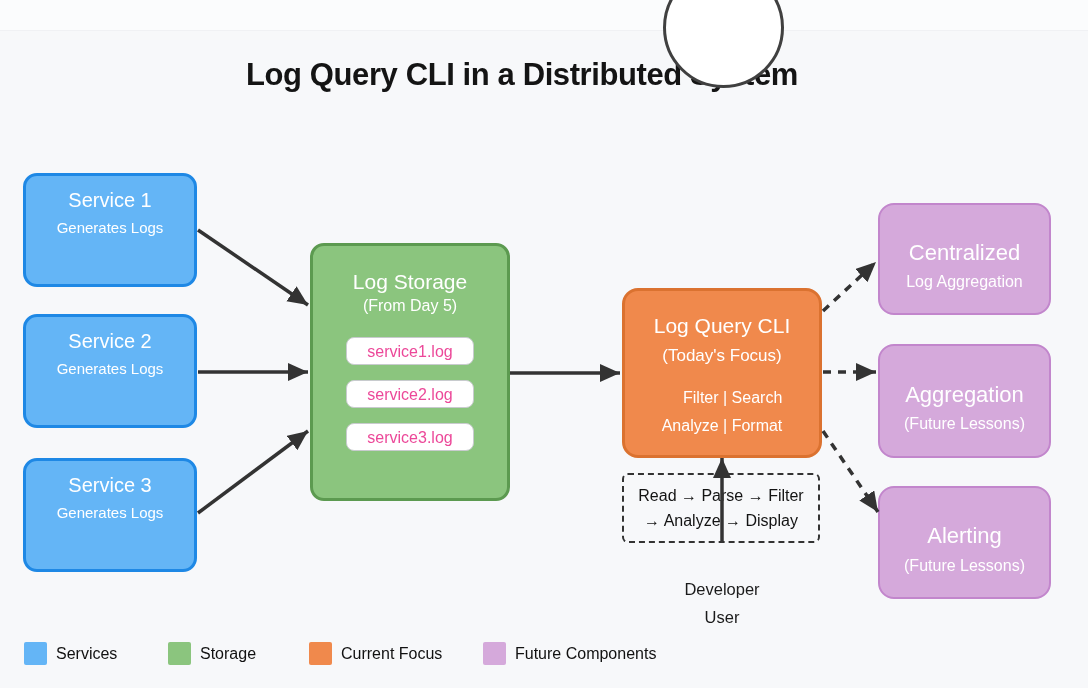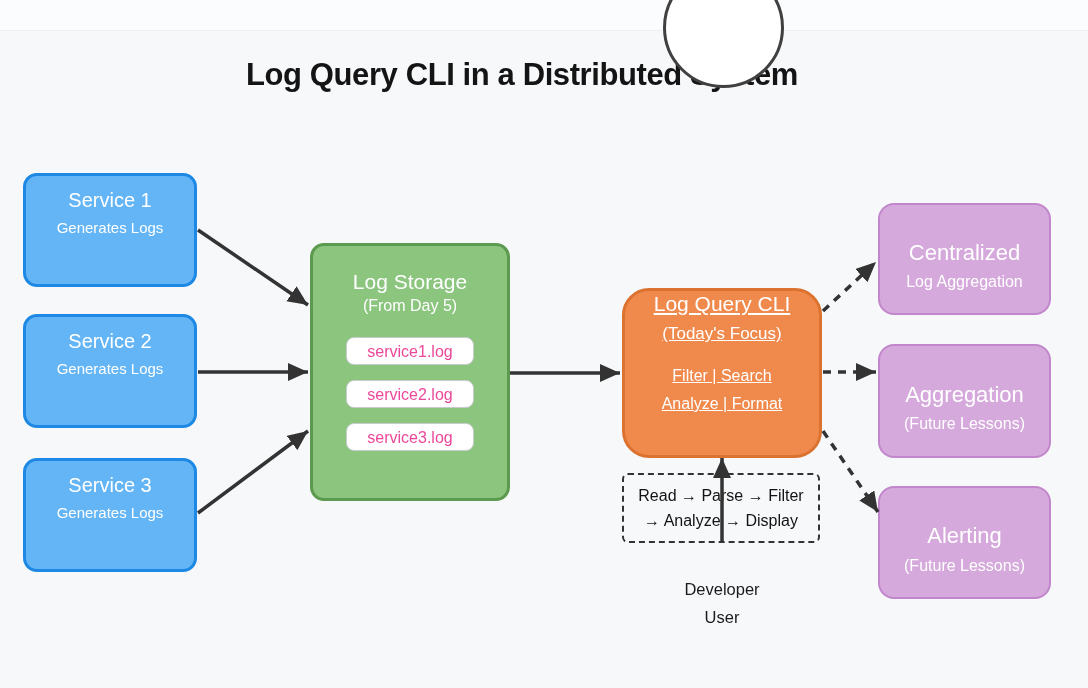--- a/index.html
+++ b/index.html
@@ -26,25 +26,25 @@
   .svc{width:174px;height:114px;border:3px solid #1E88E5;border-radius:14px;
     justify-content:flex-start;padding-top:12px;gap:4px;}
   .storage{left:310px;top:243px;width:200px;height:258px;border:3px solid #5C9A50;
     border-radius:14px;padding-top:23px;}
   .storage .t{font-size:21px;}
   .storage .s{font-size:16px;}
   .files{display:flex;flex-direction:column;gap:15px;margin-top:19px;align-items:center;}
   .pill{width:128px;height:28px;background:#fff;border:1.5px solid #C8CBCE;
     border-radius:8px;color:#ec4899;font-size:16px;line-height:27px;box-sizing:border-box;}
   .cli{left:622px;top:288px;width:200px;height:170px;border:3px solid #DB7230;
-    border-radius:27px;text-decoration:underline;}
+    border-radius:16px;padding-top:22px;}
   .cli .t{font-size:21px;}
   .cli .s{font-size:17px;margin-top:5px;text-align:right;}
   .cli .f{font-size:16px;line-height:1.75;}
-  .cli .flines{margin-top:16px;}
+  .cli .flines{margin-top:16px;text-align:right;}
   .future{width:173px;border:2.5px solid #C286CC;border-radius:16px;
     justify-content:center;padding-top:14px;gap:5px;}
   .future .t{font-size:22px;}
   .future .s{font-size:16px;}
   .pipeline{
     position:absolute;left:622px;top:473px;width:198px;height:70px;box-sizing:border-box;
     border:2px dashed #333;border-radius:6px;z-index:2;display:flex;flex-direction:column;
     justify-content:center;text-align:center;color:#131313;font-size:16px;line-height:25px;
   }
   .user-label{
@@ -132,13 +132,31 @@
       <line x1="198" y1="372" x2="308" y2="372" marker-end="url(#ah)"></line>
       <line x1="198" y1="513" x2="308" y2="431" marker-end="url(#ah)"></line>
       <line x1="510" y1="373" x2="620" y2="373" marker-end="url(#ah)"></line>
       <line x1="823" y1="311" x2="876" y2="262" marker-end="url(#ah)" stroke-dasharray="8 7"></line>
       <line x1="823" y1="372" x2="876" y2="372" marker-end="url(#ah)" stroke-dasharray="8 7"></line>
       <line x1="823" y1="431" x2="878" y2="512" marker-end="url(#ah)" stroke-dasharray="8 7"></line>
       <line x1="722" y1="543" x2="722" y2="458" marker-end="url(#ah)"></line>
     </g>
   </svg>
 
+  <div class="legend">
+    <div class="legend-item" style="left:24px;">
+      <div class="swatch" style="background-color: rgb(100, 181, 246);"></div>
+      <div class="legend-label">Services</div>
+    </div>
+    <div class="legend-item" style="left:168px;">
+      <div class="swatch" style="background-color: rgb(139, 197, 126);"></div>
+      <div class="legend-label">Storage</div>
+    </div>
+    <div class="legend-item" style="left:309px;">
+      <div class="swatch" style="background-color: rgb(240, 137, 76);"></div>
+      <div class="legend-label">Current Focus</div>
+    </div>
+    <div class="legend-item" style="left:483px;">
+      <div class="swatch" style="background-color: rgb(213, 169, 219);"></div>
+      <div class="legend-label">Future Components</div>
+    </div>
+  </div>
 </div>
 
 </body></html>

